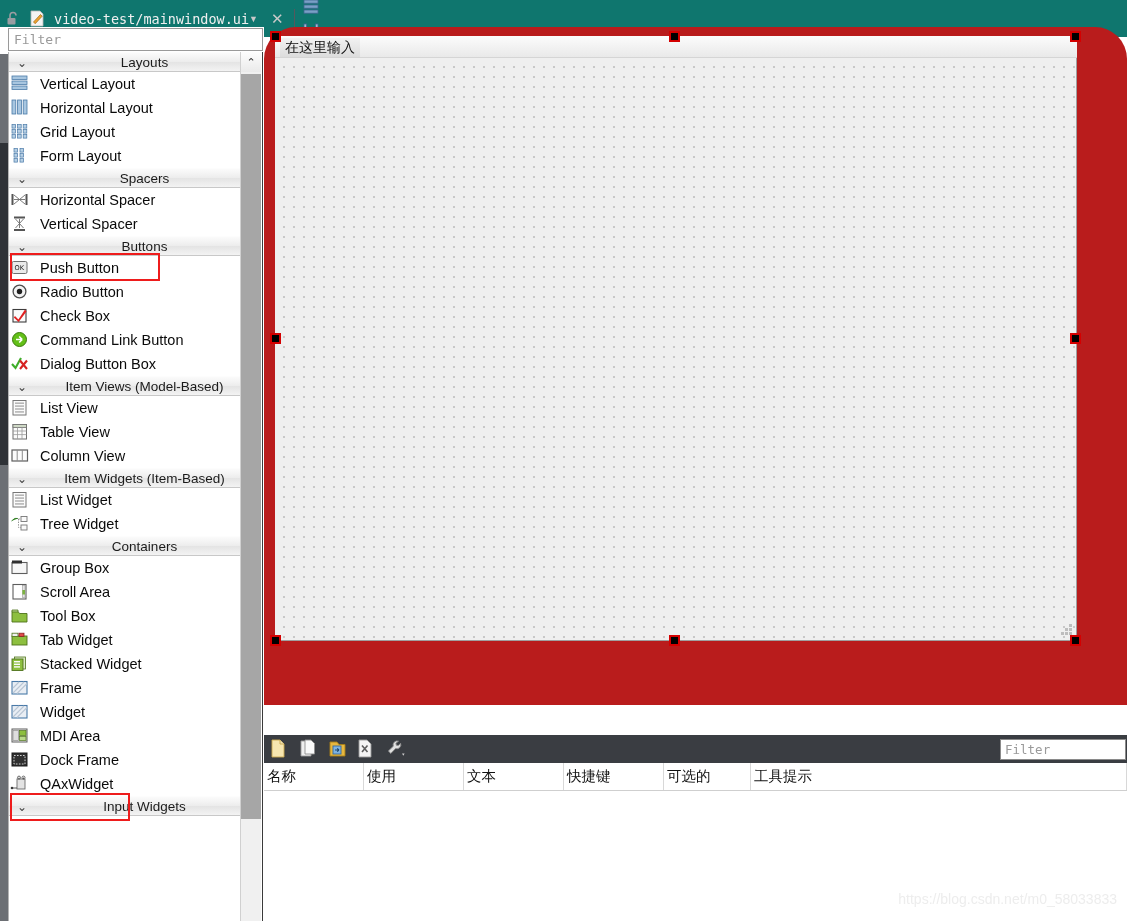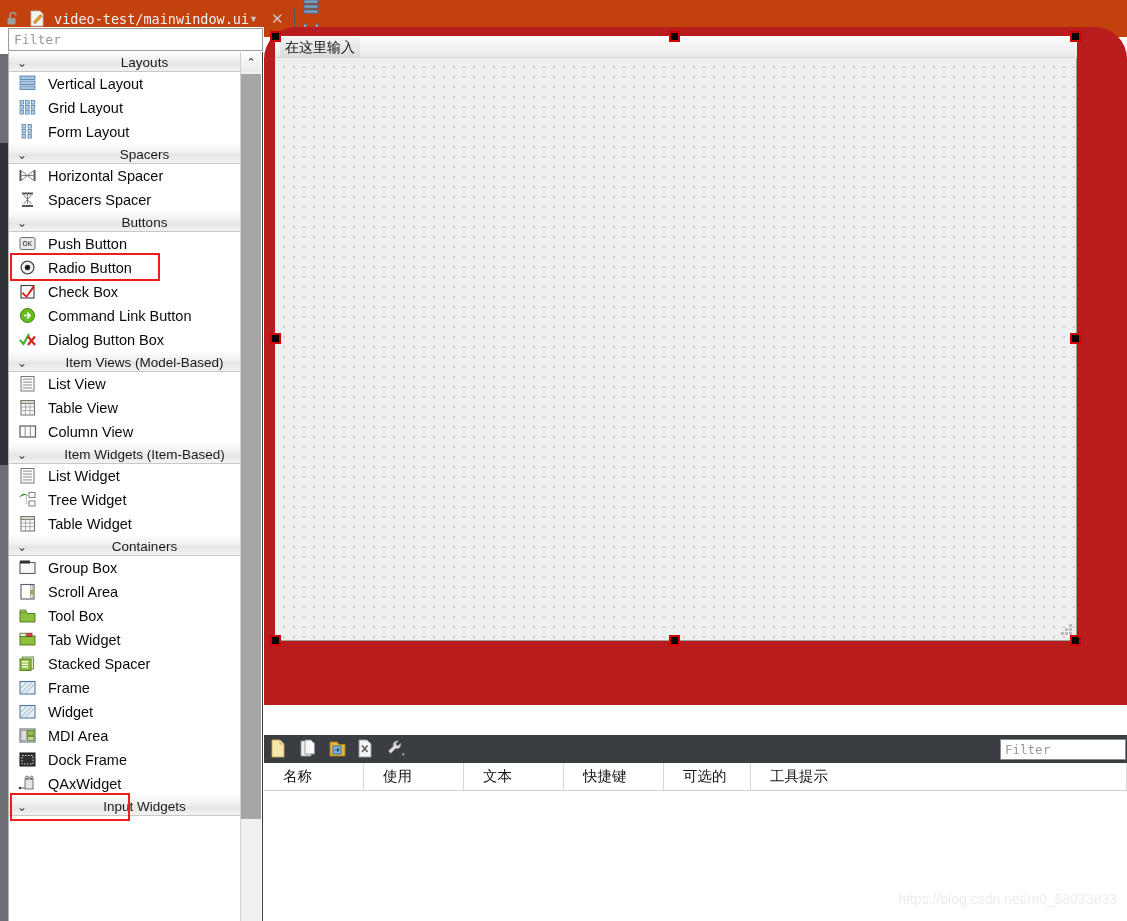--- a/index.html
+++ b/index.html
@@ -7,21 +7,21 @@
     width: 1127px; height: 921px;
     font-family: "Liberation Sans", sans-serif;
     background: #ffffff;
     overflow: hidden;
   }
   #app { position: relative; width: 1127px; height: 921px; }
 
   
   .titlebar {
     position: absolute; left: 0; top: 0; width: 1127px; height: 37px;
-    background: #c2410c; display: flex; align-items: center;
+    background: #0f766e; display: flex; align-items: center;
   }
   .tb-lockwrap { width: 26px; display: flex; justify-content: center; align-items: center; }
   .tb-docicon { width: 22px; display:flex; justify-content:center; align-items:center; }
   .tb-filename {
     color: #f0f0f0; font-family: "DejaVu Sans Mono", monospace;
     font-size: 13.5px; letter-spacing: 0px; margin-left: 6px; white-space: nowrap;
   }
   .tb-caret {
     margin-left: auto; color: #c8c8c8; font-size: 9px; padding: 0 6px 0 0;
   }
@@ -62,21 +62,21 @@
   .cat {
     height: 20px; display:flex; align-items:center; position: relative;
     background: linear-gradient(to bottom,#fbfbfb 0%, #ededed 48%, #e4e4e4 52%, #f3f3f3 100%);
     border-top:1px solid #fdfdfd; border-bottom:1px solid #c8c8c8;
     font-size: 13.5px; color:#1b1b1b;
   }
   .cat .chev { position:absolute; left: 8px; top:3px; font-size:12px; color:#444; line-height:14px;}
   .cat .catlabel { width:100%; text-align:center; padding-right: 6px; margin-left: 44px; }
   .item {
     height: 24px; display:flex; align-items:center; gap: 8px;
-    padding-left: 9px; font-size: 14.5px; color: #0a0a0a;
+    padding-left: 1px; font-size: 14.5px; color: #0a0a0a;
   }
   .item .ilabel { line-height: 24px; }
   .icn { width: 22px; height: 19px; position:relative; flex:none; }
 
   
   .wscroll {
     position:absolute; right: 1px; top: 0px; width: 21px; height: 869px;
     background: #f0f0f0; border-left: 1px solid #d0d0d0;
   }
   .wscroll-up {
@@ -138,21 +138,21 @@
   .act-filter {
     position:absolute; right: 1px; top: 4px; width: 126px; height: 21px;
     background: #fff; border: 1px solid #8a8a8a; display:flex; align-items:center; padding-left: 4px;
   }
   .act-filter span { color:#9a9a9a; font-family:"DejaVu Sans Mono", monospace; font-size:12.5px; }
   .act-header {
     position:absolute; left: 0; top: 58px; width: 863px; height: 28px;
     background: #ffffff; border-bottom: 1px solid #cfcfcf; display:flex;
   }
   .hcell {
-    display:flex; align-items:center; padding-left: 19px;
+    display:flex; align-items:center; padding-left: 3px;
     font-size: 14.5px; color: #111; border-right: 1px solid #d8d8d8; height: 100%;
   }
   .act-body { position:absolute; left:0; top:86px; width:863px; height:130px; background:#fff; }
   .watermark {
     position:absolute; right: 10px; bottom: 14px;
     color: #ededed; font-size: 14px; font-family: "Liberation Sans", sans-serif;
   }
 </style>
 </head>
 <body>
@@ -297,20 +297,28 @@
           <div class="item">
             <span class="icn"><svg width="20" height="18" viewBox="0 0 20 18">
                 <rect x="2" y="1" width="15" height="3.4" fill="#a8c6e0" stroke="#4a7aa8" stroke-width="0.8"></rect>
                 <rect x="2" y="6" width="15" height="3.4" fill="#a8c6e0" stroke="#4a7aa8" stroke-width="0.8"></rect>
                 <rect x="2" y="11" width="15" height="3.4" fill="#a8c6e0" stroke="#4a7aa8" stroke-width="0.8"></rect>
               </svg></span>
             <span class="ilabel">Vertical Layout</span>
           </div>
           <div class="item">
             <span class="icn"><svg width="20" height="18" viewBox="0 0 20 18">
+                <rect x="2" y="1" width="3.8" height="14" fill="#a8c6e0" stroke="#4a7aa8" stroke-width="0.8"></rect>
+                <rect x="7.6" y="1" width="3.8" height="14" fill="#a8c6e0" stroke="#4a7aa8" stroke-width="0.8"></rect>
+                <rect x="13.2" y="1" width="3.8" height="14" fill="#a8c6e0" stroke="#4a7aa8" stroke-width="0.8"></rect>
+              </svg></span>
+            <span class="ilabel">Horizontal Layout</span>
+          </div>
+          <div class="item">
+            <span class="icn"><svg width="20" height="18" viewBox="0 0 20 18">
                 <rect x="2" y="1.5" width="3.6" height="3.6" fill="#b6cfe4" stroke="#4a7aa8" stroke-width="0.7"></rect>
                 <rect x="7.6" y="1.5" width="3.6" height="3.6" fill="#b6cfe4" stroke="#4a7aa8" stroke-width="0.7"></rect>
                 <rect x="13.2" y="1.5" width="3.6" height="3.6" fill="#b6cfe4" stroke="#4a7aa8" stroke-width="0.7"></rect>
                 <rect x="2" y="6.5" width="3.6" height="3.6" fill="#b6cfe4" stroke="#4a7aa8" stroke-width="0.7"></rect>
                 <rect x="7.6" y="6.5" width="3.6" height="3.6" fill="#b6cfe4" stroke="#4a7aa8" stroke-width="0.7"></rect>
                 <rect x="13.2" y="6.5" width="3.6" height="3.6" fill="#b6cfe4" stroke="#4a7aa8" stroke-width="0.7"></rect>
                 <rect x="2" y="11.5" width="3.6" height="3.6" fill="#b6cfe4" stroke="#4a7aa8" stroke-width="0.7"></rect>
                 <rect x="7.6" y="11.5" width="3.6" height="3.6" fill="#b6cfe4" stroke="#4a7aa8" stroke-width="0.7"></rect>
                 <rect x="13.2" y="11.5" width="3.6" height="3.6" fill="#b6cfe4" stroke="#4a7aa8" stroke-width="0.7"></rect>
               </svg></span>
@@ -338,21 +346,21 @@
                 <path d="M4 4 L15 13 M15 4 L4 13 M4 8.5 H15" stroke="#6d6d6d" stroke-width="0.9" fill="none"></path>
               </svg></span>
             <span class="ilabel">Horizontal Spacer</span>
           </div>
           <div class="item">
             <span class="icn"><svg width="20" height="18" viewBox="0 0 20 18">
                 <rect x="4" y="1.5" width="11" height="2" fill="#555"></rect>
                 <rect x="4" y="14" width="11" height="2" fill="#555"></rect>
                 <path d="M5.5 4 L13.5 13 M13.5 4 L5.5 13 M9.5 4 V13" stroke="#6d6d6d" stroke-width="0.9" fill="none"></path>
               </svg></span>
-            <span class="ilabel">Spacers Spacer</span>
+            <span class="ilabel">Vertical Spacer</span>
           </div>
           <div class="cat">
             <span class="chev">⌄</span>
             <span class="catlabel">Buttons</span>
           </div>
           <div class="item">
             <span class="icn"><svg width="20" height="18" viewBox="0 0 20 18">
                 <rect x="2" y="2.5" width="15" height="12" rx="1.5" fill="#eaeaea" stroke="#6f6f6f" stroke-width="1"></rect>
                 <text x="4.6" y="11" font-size="6.6" font-family="DejaVu Sans" fill="#1a1a1a">OK</text>
               </svg></span>
@@ -432,28 +440,20 @@
           <div class="item">
             <span class="icn"><svg width="20" height="18" viewBox="0 0 20 18">
                 <path d="M1.5 6 q3.5 -4 6.5 -2.5" fill="#3f9c2c" stroke="#1f6414" stroke-width="0.7"></path>
                 <rect x="11" y="1.5" width="6" height="5" fill="#fafafa" stroke="#777" stroke-width="0.9"></rect>
                 <rect x="11" y="10" width="6" height="5" fill="#fafafa" stroke="#777" stroke-width="0.9"></rect>
                 <path d="M8.5 4 V12.5 H11" stroke="#888" stroke-width="0.9" fill="none" stroke-dasharray="1.4 1.2"></path>
                 <path d="M8.5 4 H11" stroke="#888" stroke-width="0.9" stroke-dasharray="1.4 1.2"></path>
               </svg></span>
             <span class="ilabel">Tree Widget</span>
           </div>
-          <div class="item">
-            <span class="icn"><svg width="20" height="18" viewBox="0 0 20 18">
-                <rect x="3" y="1.5" width="13.5" height="14.5" fill="#fbfbfb" stroke="#6f6f6f" stroke-width="1"></rect>
-                <rect x="3" y="1.5" width="13.5" height="3" fill="#cfd9c6" stroke="#6f6f6f" stroke-width="0.8"></rect>
-                <path d="M7.5 4.5 V16 M12 4.5 V16 M3 8 H16.5 M3 11.6 H16.5" stroke="#9a9a9a" stroke-width="0.8"></path>
-              </svg></span>
-            <span class="ilabel">Table Widget</span>
-          </div>
           <div class="cat">
             <span class="chev">⌄</span>
             <span class="catlabel">Containers</span>
           </div>
           <div class="item">
             <span class="icn"><svg width="20" height="18" viewBox="0 0 20 18">
                 <rect x="2" y="3.5" width="15" height="11" fill="#f7f7f7" stroke="#5e5e5e" stroke-width="1.1"></rect>
                 <rect x="2" y="1.5" width="10" height="3" fill="#2f2f2f"></rect>
               </svg></span>
             <span class="ilabel">Group Box</span>
@@ -482,21 +482,21 @@
             <span class="ilabel">Tab Widget</span>
           </div>
           <div class="item">
             <span class="icn"><svg width="20" height="18" viewBox="0 0 20 18">
                 <rect x="4.5" y="2" width="11" height="12" fill="#dcecc4" stroke="#4e721c" stroke-width="0.8"></rect>
                 <rect x="2" y="4" width="11" height="11.5" fill="#8dbf3f" stroke="#4e721c" stroke-width="0.9"></rect>
                 <rect x="4" y="6" width="6" height="1.4" fill="#fafafa"></rect>
                 <rect x="4" y="8.6" width="6" height="1.4" fill="#fafafa"></rect>
                 <rect x="4" y="11.2" width="6" height="1.4" fill="#fafafa"></rect>
               </svg></span>
-            <span class="ilabel">Stacked Spacer</span>
+            <span class="ilabel">Stacked Widget</span>
           </div>
           <div class="item">
             <span class="icn"><svg width="20" height="18" viewBox="0 0 20 18">
                 <rect x="2" y="2.5" width="15" height="12.5" fill="#e9eef4" stroke="#4a7aa8" stroke-width="1.1"></rect>
                 <path d="M3 14 L14 3 M7 14.5 L17 4.5 M3 9 L9 3" stroke="#b9c6d4" stroke-width="1.1"></path>
               </svg></span>
             <span class="ilabel">Frame</span>
           </div>
           <div class="item">
             <span class="icn"><svg width="20" height="18" viewBox="0 0 20 18">

